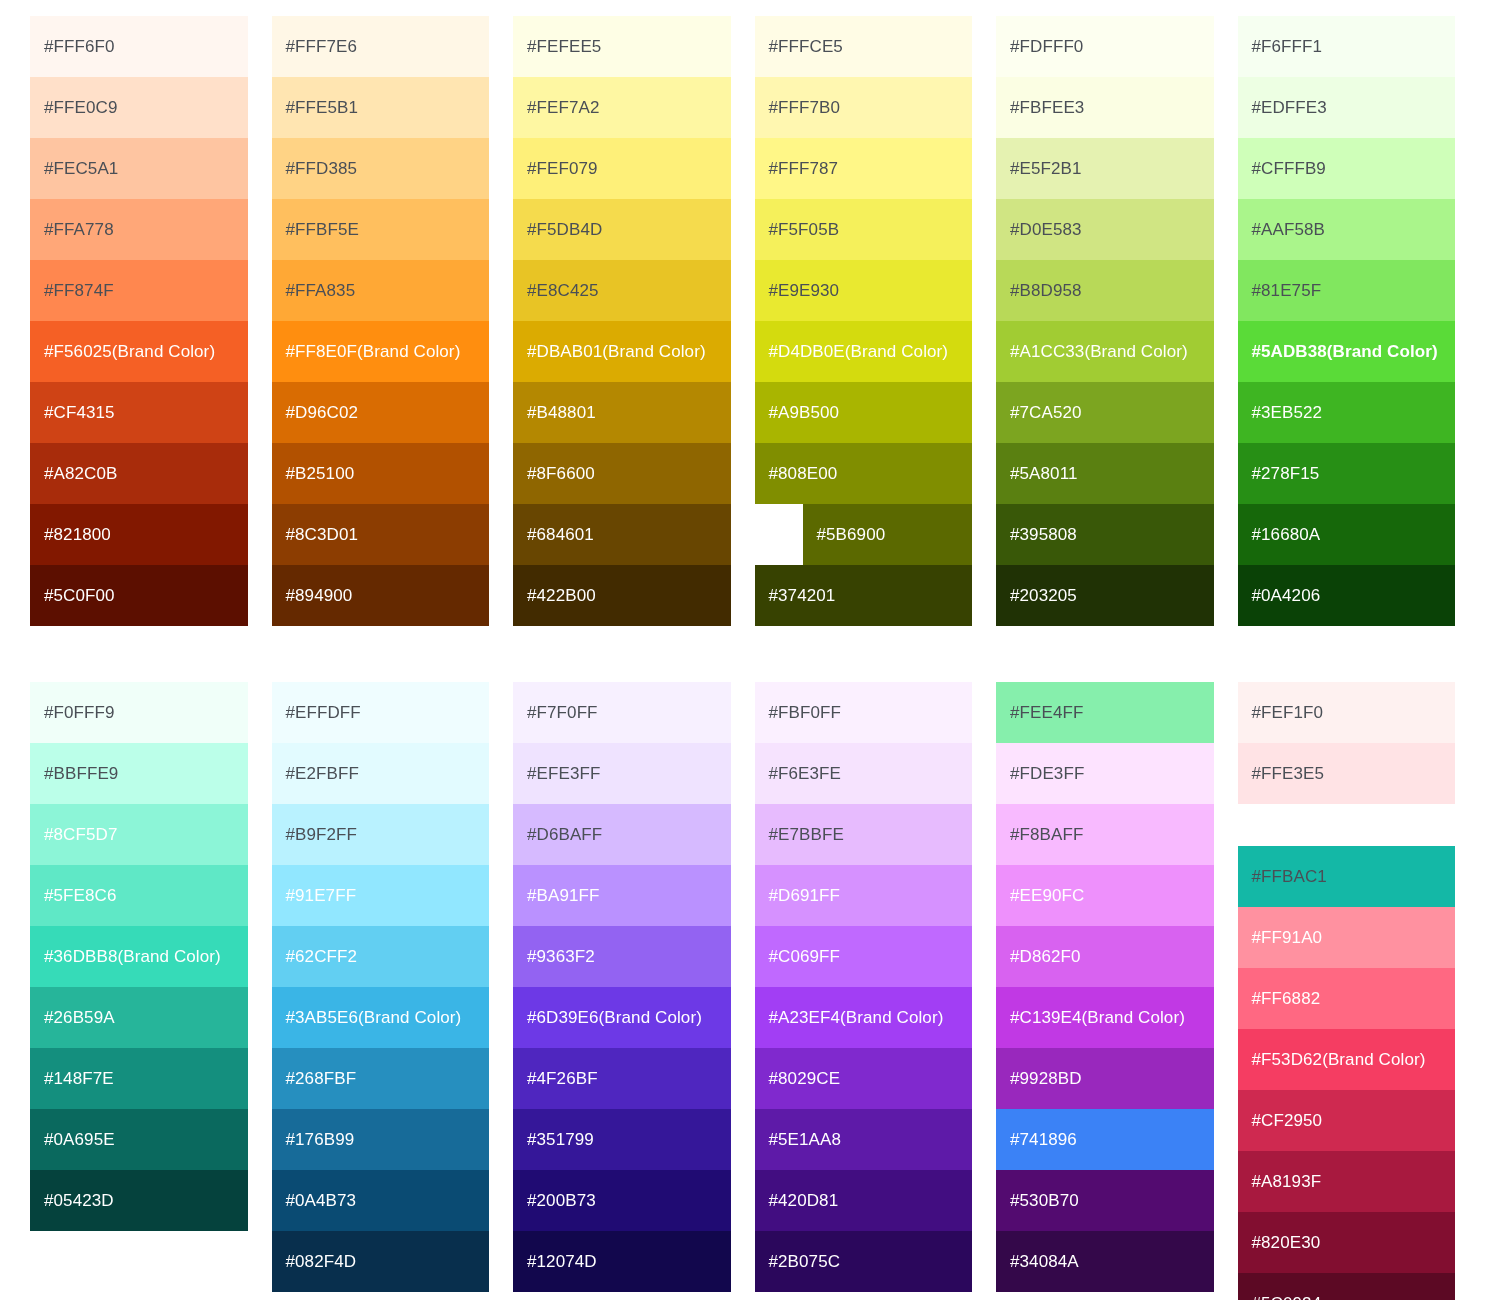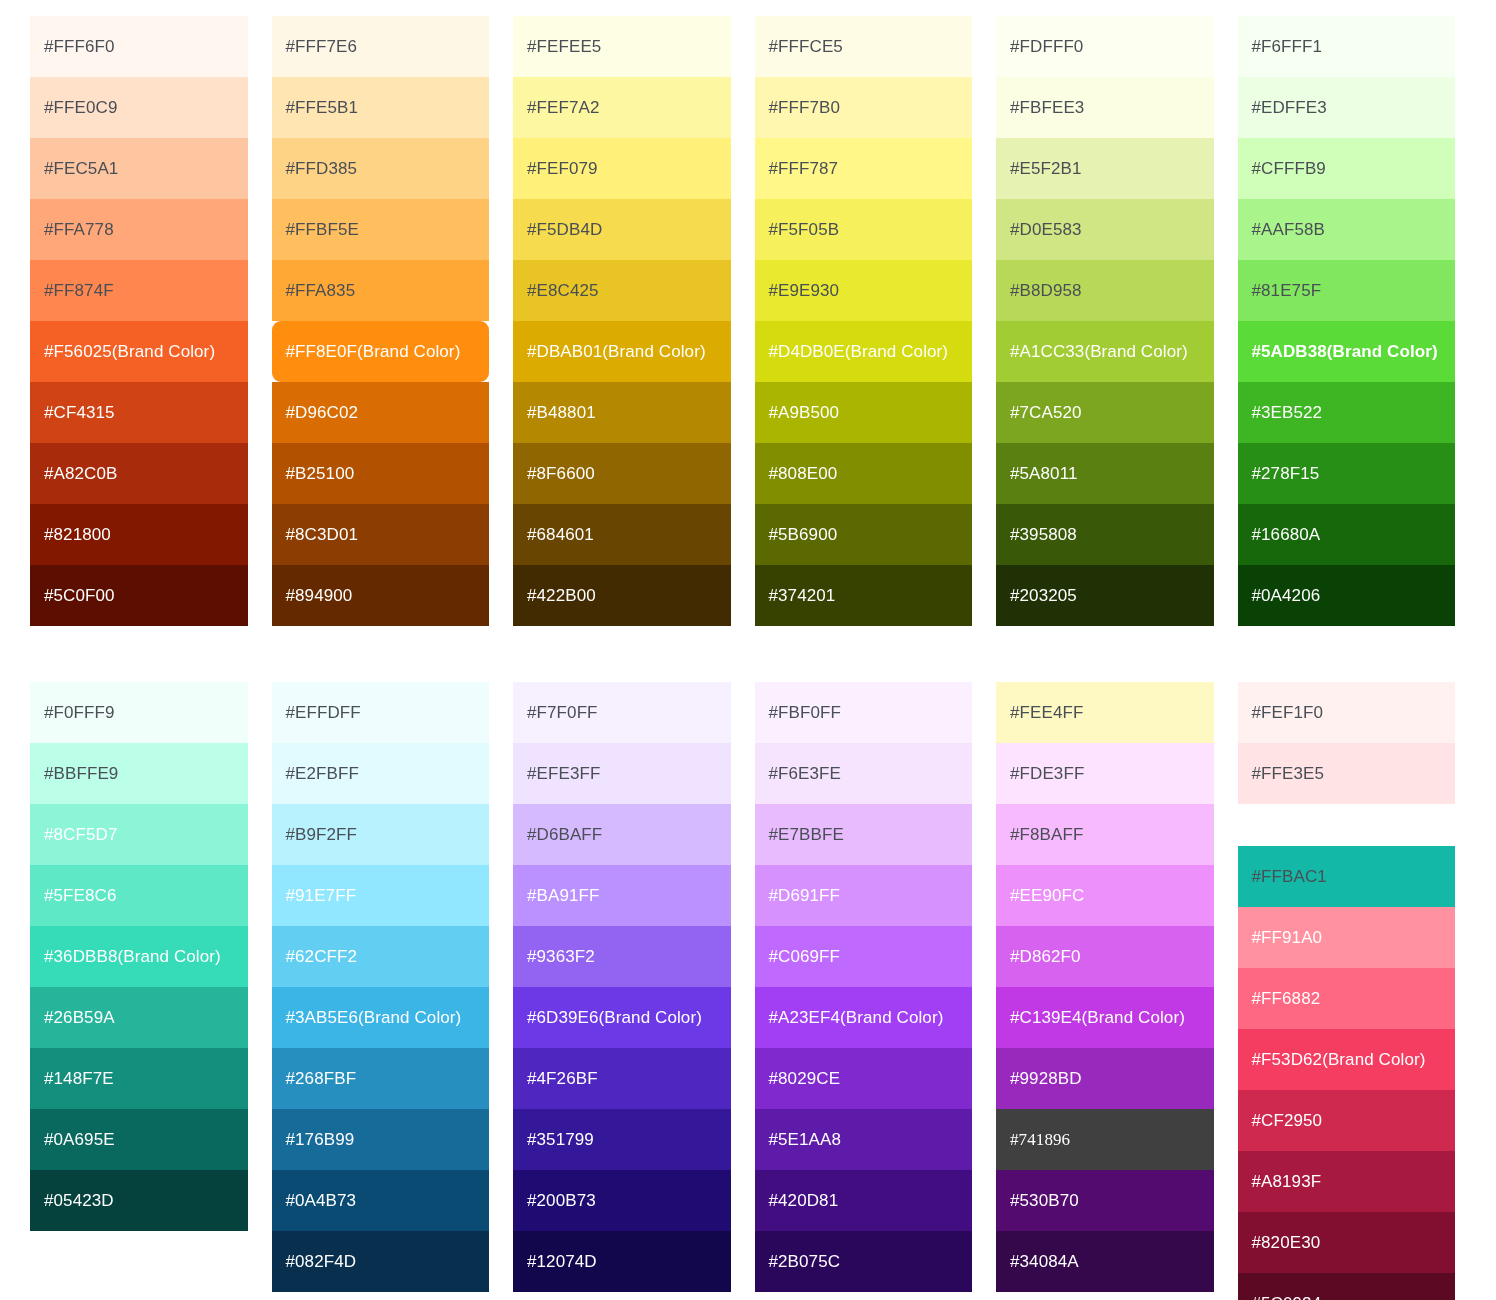--- a/index.html
+++ b/index.html
@@ -90,21 +90,21 @@
         </div>
         <div class="swatch dark-text" style="background: rgb(255, 211, 133);">
           <span>#FFD385</span>
         </div>
         <div class="swatch dark-text" style="background: rgb(255, 191, 94);">
           <span>#FFBF5E</span>
         </div>
         <div class="swatch dark-text" style="background: rgb(255, 168, 53);">
           <span>#FFA835</span>
         </div>
-        <div class="swatch light-text" style="background: rgb(255, 142, 15); border-radius: 9px;">
+        <div class="swatch light-text" style="background: rgb(255, 142, 15);">
           <span>#FF8E0F(Brand Color)</span>
         </div>
         <div class="swatch light-text" style="background: rgb(217, 108, 2);">
           <span>#D96C02</span>
         </div>
         <div class="swatch light-text" style="background: rgb(178, 81, 0);">
           <span>#B25100</span>
         </div>
         <div class="swatch light-text" style="background: rgb(140, 61, 1);">
           <span>#8C3D01</span>
@@ -163,21 +163,21 @@
         </div>
         <div class="swatch light-text" style="background: rgb(212, 219, 14);">
           <span>#D4DB0E(Brand Color)</span>
         </div>
         <div class="swatch light-text" style="background: rgb(169, 181, 0);">
           <span>#A9B500</span>
         </div>
         <div class="swatch light-text" style="background: rgb(128, 142, 0);">
           <span>#808E00</span>
         </div>
-        <div class="swatch light-text" style="background: rgb(91, 105, 0);">
+        <div class="swatch light-text" style="background: rgb(91, 105, 0); margin-left: 48px;">
           <span>#5B6900</span>
         </div>
         <div class="swatch light-text" style="background: rgb(55, 66, 1);">
           <span>#374201</span>
         </div>
       </div>
       <div class="palette-column">
         <div class="swatch dark-text" style="background: rgb(253, 255, 240);">
           <span>#FDFFF0</span>
         </div>
@@ -362,42 +362,42 @@
           <span>#5E1AA8</span>
         </div>
         <div class="swatch light-text" style="background: rgb(66, 13, 129);">
           <span>#420D81</span>
         </div>
         <div class="swatch light-text" style="background: rgb(43, 7, 92);">
           <span>#2B075C</span>
         </div>
       </div>
       <div class="palette-column">
-        <div class="swatch dark-text" style="background: #fef9c3;">
+        <div class="swatch dark-text" style="background: #86efac;">
           <span>#FEE4FF</span>
         </div>
         <div class="swatch dark-text" style="background: rgb(253, 227, 255);">
           <span>#FDE3FF</span>
         </div>
         <div class="swatch dark-text" style="background: rgb(248, 186, 255);">
           <span>#F8BAFF</span>
         </div>
         <div class="swatch light-text" style="background: rgb(238, 144, 252);">
           <span>#EE90FC</span>
         </div>
         <div class="swatch light-text" style="background: rgb(216, 98, 240);">
           <span>#D862F0</span>
         </div>
         <div class="swatch light-text" style="background: rgb(193, 57, 228);">
           <span>#C139E4(Brand Color)</span>
         </div>
         <div class="swatch light-text" style="background: rgb(153, 40, 189);">
           <span>#9928BD</span>
         </div>
-        <div class="swatch light-text" style="background: #404040; font-family: Liberation Serif, serif;">
+        <div class="swatch light-text" style="background: #3b82f6;">
           <span>#741896</span>
         </div>
         <div class="swatch light-text" style="background: rgb(83, 11, 112);">
           <span>#530B70</span>
         </div>
         <div class="swatch light-text" style="background: rgb(52, 8, 74);">
           <span>#34084A</span>
         </div>
       </div>
       <div class="palette-column">

